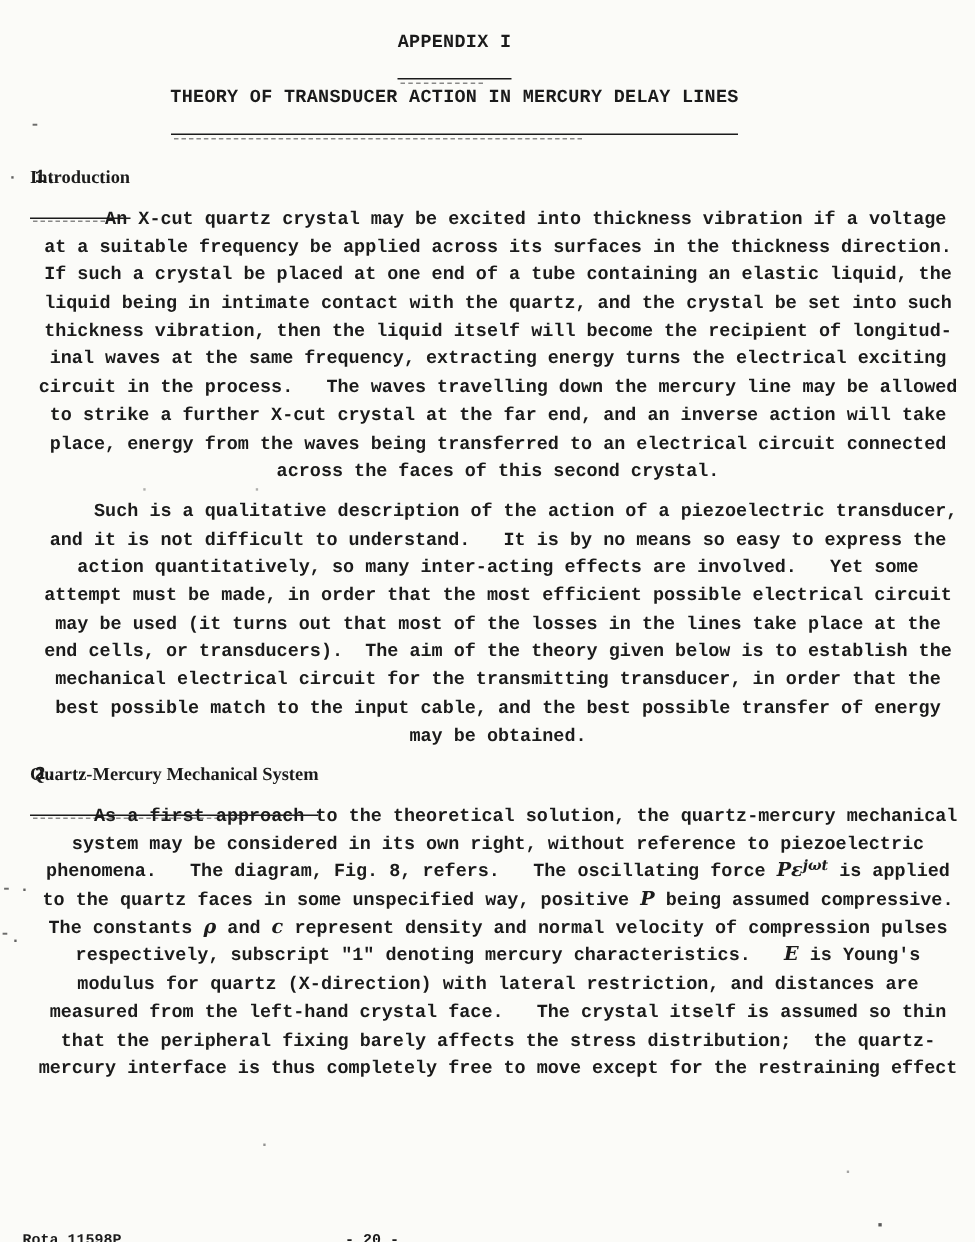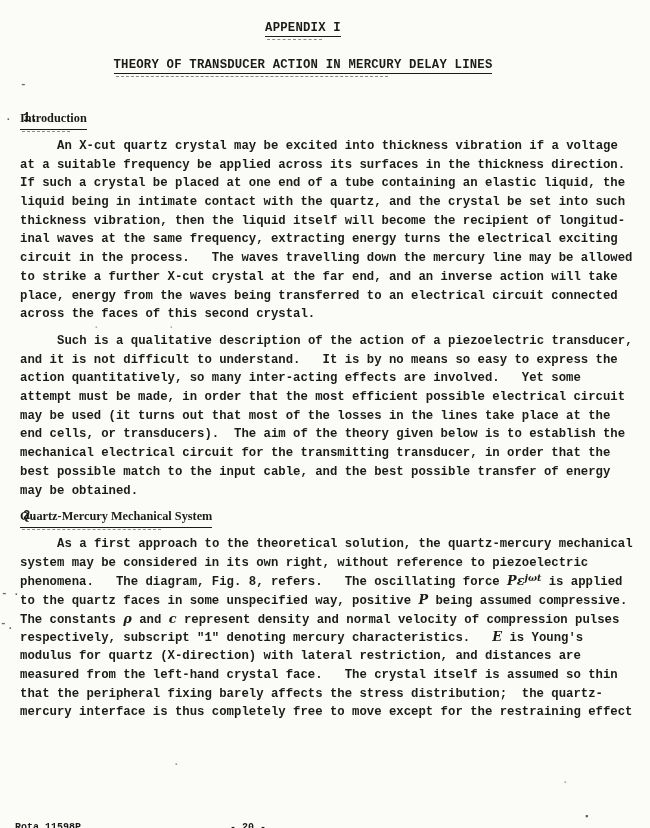--- a/index.html
+++ b/index.html
@@ -16,40 +16,40 @@
   
   .doc-title,.doc-subtitle{
     position:absolute;left:0;width:100%;text-align:center;
     font-size:12.3px;font-weight:700;letter-spacing:.2px;
   }
   .doc-title{top:21px;}
   .doc-subtitle{top:58px;}
   .doc-title>span,.doc-subtitle>span{margin-left:-44px;}
 
   
-  .u{border-bottom:1.4px solid #1b1b1b;padding-bottom:1px;display:inline-block;}
+  .u{border-bottom:1.4px solid #1b1b1b;padding-bottom:17px;display:inline-block;}
   .u2{position:relative;}
   .u2::after{
     content:"";position:absolute;left:2px;bottom:-3.5px;width:72%;
     border-bottom:1.3px dashed #6d6d6d;opacity:.8;
   }
 
   
   .heading{
     position:absolute;left:20px;width:620px;
     font-size:12.3px;font-weight:700;line-height:18.7px;
   }
   .heading .hnum{position:absolute;left:3px;top:0;}
   .heading .htext{font-family:Liberation Serif, serif;}
 
   
   .para{position:absolute;left:20px;width:624px;}
   .ln{
     height:18.7px;line-height:18.7px;white-space:pre;
-    font-size:12.3px;font-weight:700;overflow:visible;
+    font-size:12.3px;font-weight:700;overflow:visible;text-align:center;
   }
   .ln.indent{padding-left:37px;}
 
   
   .seg-i{
     font-family:"DejaVu Serif",serif;font-style:italic;font-weight:600;
     font-size:12.8px;
   }
   .seg-sup{
     font-family:"DejaVu Serif",serif;font-style:italic;font-weight:600;

